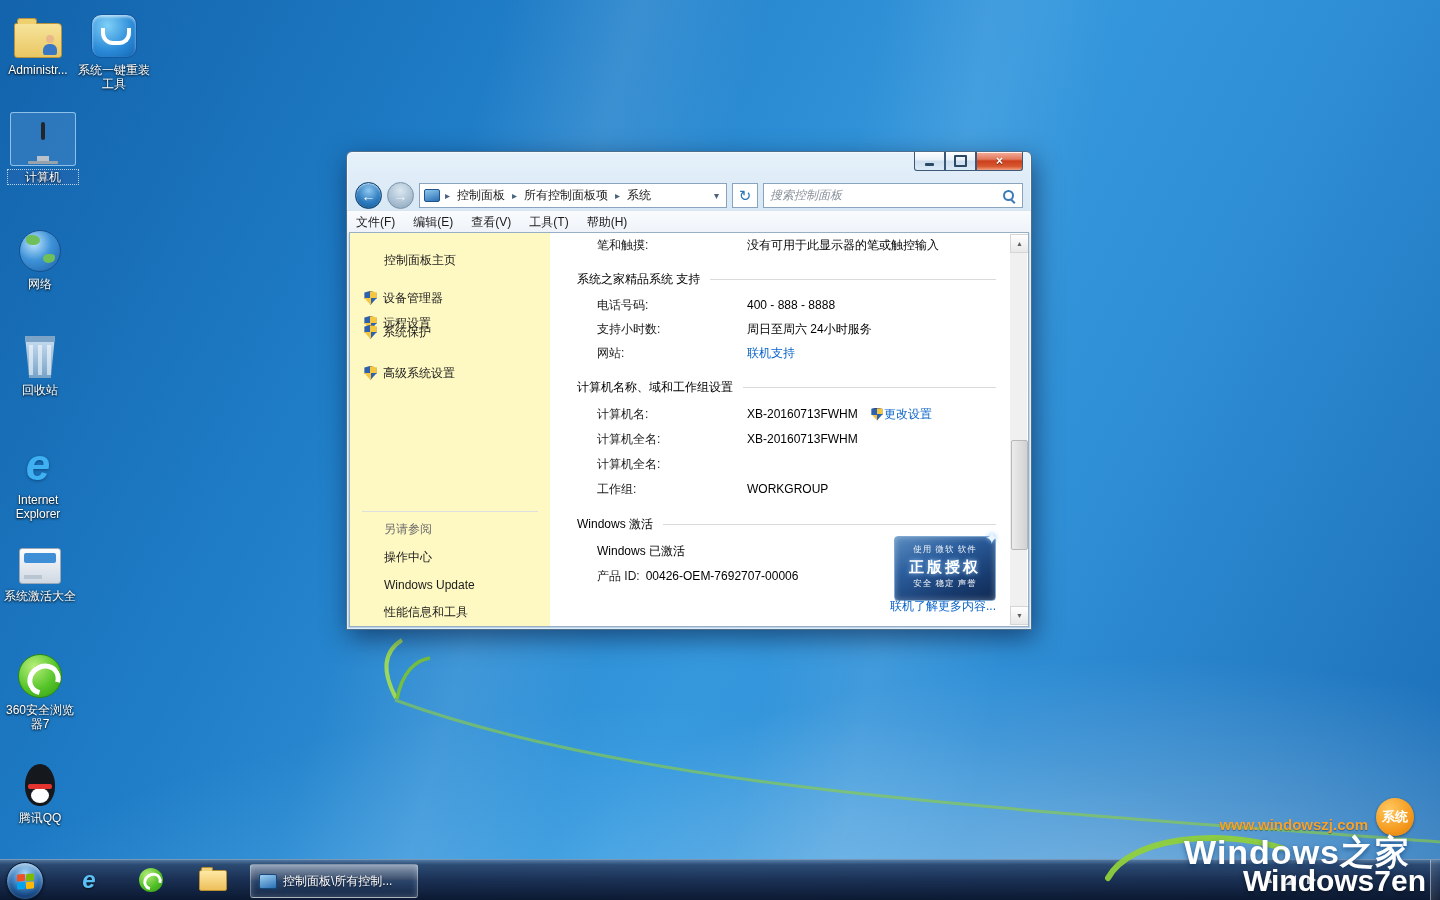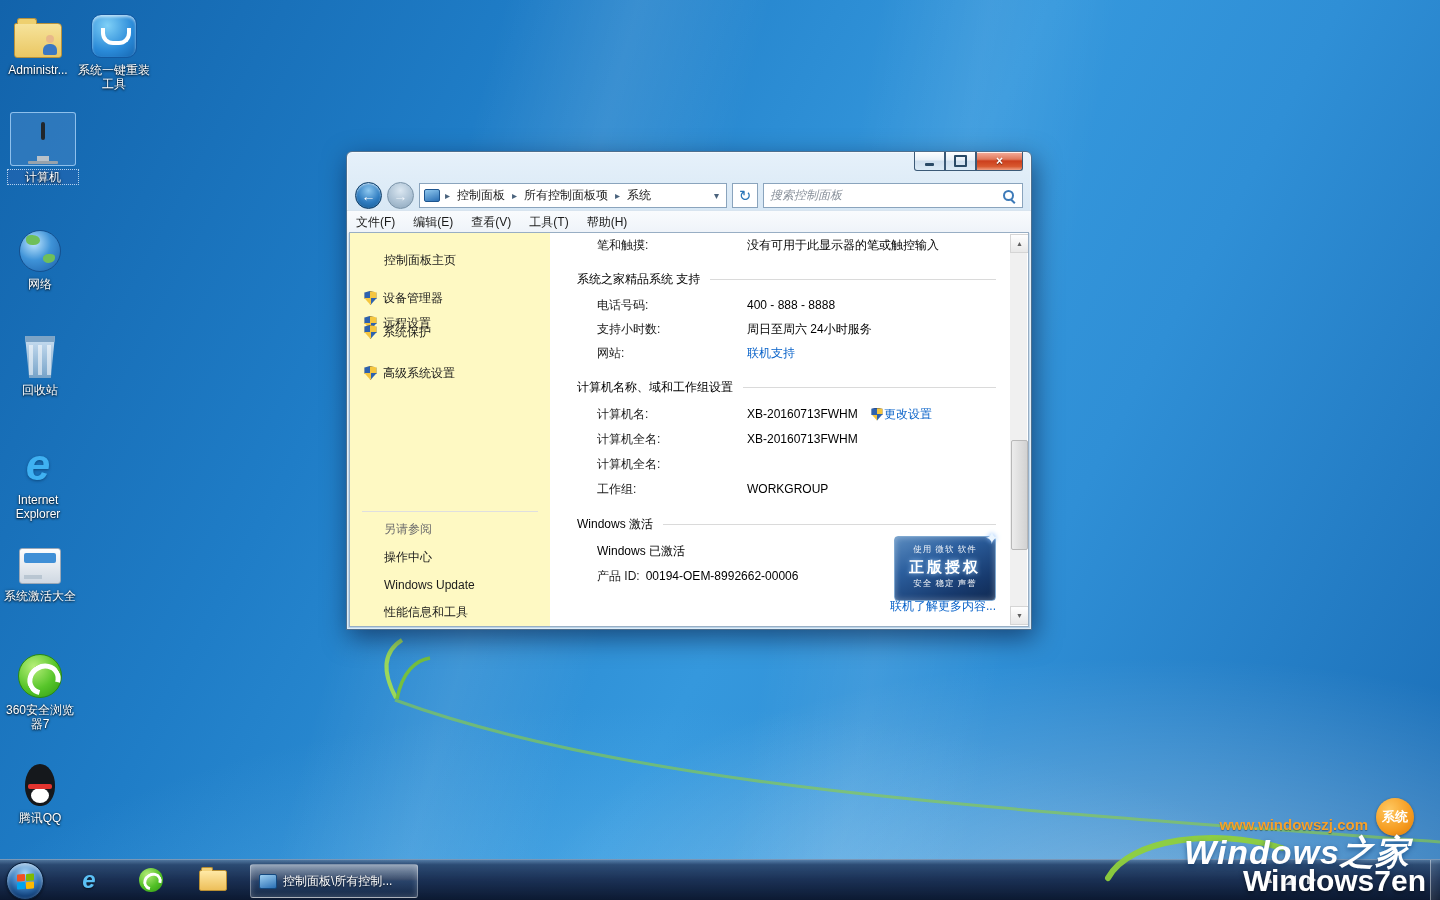--- a/index.html
+++ b/index.html
@@ -175,21 +175,21 @@
   .tray-vol::before{content:"";position:absolute;left:3px;top:-2px;border-top:5px solid transparent;border-bottom:5px solid transparent;border-left:6px solid #e8f0f8}
   .showdesk{position:absolute;right:0;top:0;width:9px;height:40px;border-left:1px solid rgba(255,255,255,.45);cursor:pointer;
     background:linear-gradient(90deg,rgba(255,255,255,.12),rgba(255,255,255,.05))}
 
   
   .watermark{position:absolute;right:4px;bottom:0;width:340px;height:102px;z-index:40;pointer-events:none}
   .wm-badge{position:absolute;right:22px;top:0;width:38px;height:38px;border-radius:50%;color:#fff;font-size:13px;font-weight:bold;
     background:radial-gradient(circle at 35% 30%,#ffc860,#f59a1e 60%,#e07c08);
     display:flex;align-items:center;justify-content:center;box-shadow:0 1px 3px rgba(0,0,0,.4)}
   .wm-url{position:absolute;right:68px;top:18px;color:#f6a12c;font-size:15px;font-weight:bold;text-shadow:0 1px 1px rgba(0,0,0,.35)}
-  .wm-line1{position:absolute;right:26px;top:32px;font-size:34px;font-weight:bold;font-style:italic;color:#fff;letter-spacing:1px;
+  .wm-line1{position:absolute;right:26px;top:32px;font-size:34px;font-weight:bold;color:#fff;letter-spacing:1px;
     text-shadow:0 2px 5px rgba(0,40,90,.55)}
   .wm-line2{position:absolute;right:10px;top:66px;font-size:30px;font-weight:bold;color:#fff;text-shadow:0 2px 4px rgba(0,0,0,.5)}
   .wm-swoosh{position:absolute;left:0;top:22px;overflow:visible}
 </style>
 </head>
 <body>
 
 <div class="desktop"></div>
 
 <svg class="deco" width="1440" height="900" viewBox="0 0 1440 900">
@@ -379,21 +379,21 @@
       </div>
       <div class="chdr" style="top:281px">
         <span>Windows 激活</span>
         <span class="hline"></span>
       </div>
       <div class="crow" style="top:308px">
         <span class="cvalue">Windows 已激活</span>
       </div>
       <div class="crow" style="top:333px">
         <span>产品 ID:</span>
-        <span class="cvalue" style="margin-left:6px">00194-OEM-8992662-00006</span>
+        <span class="cvalue" style="margin-left:6px">00426-OEM-7692707-00006</span>
       </div>
       <div class="genuine">
         <span class="gstar">✦</span>
         <div class="g1">使用 微软 软件</div>
         <div class="g2">正版授权</div>
         <div class="g3">安全 稳定 声誉</div>
       </div>
       <div class="learnmore link">联机了解更多内容...</div>
     </div>
 

